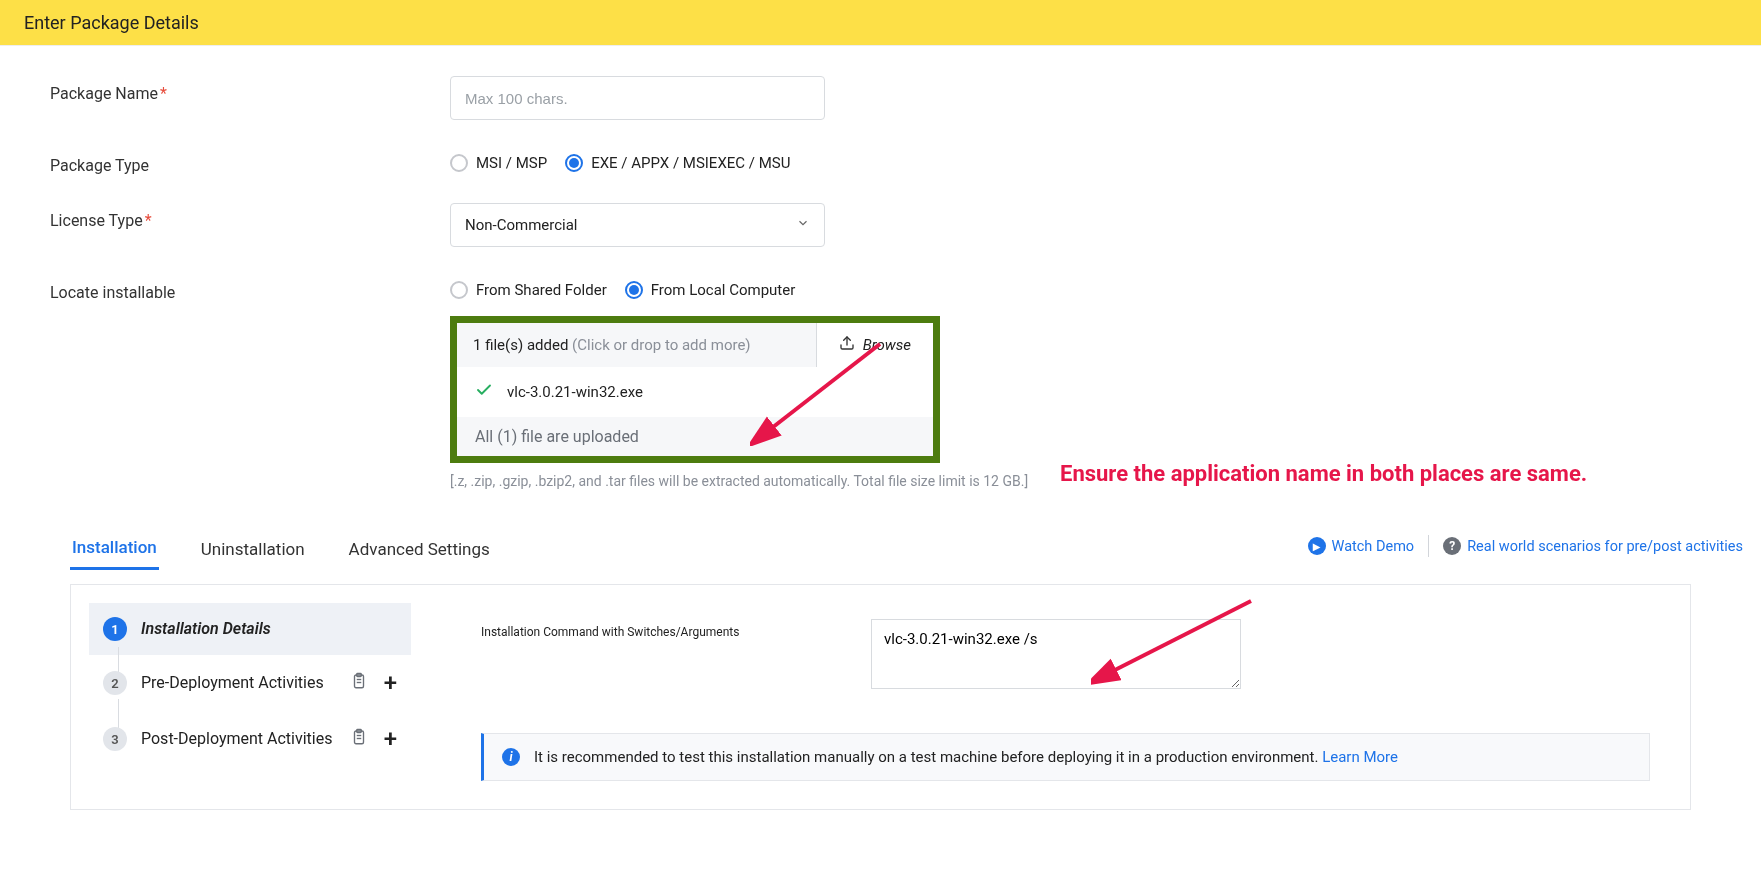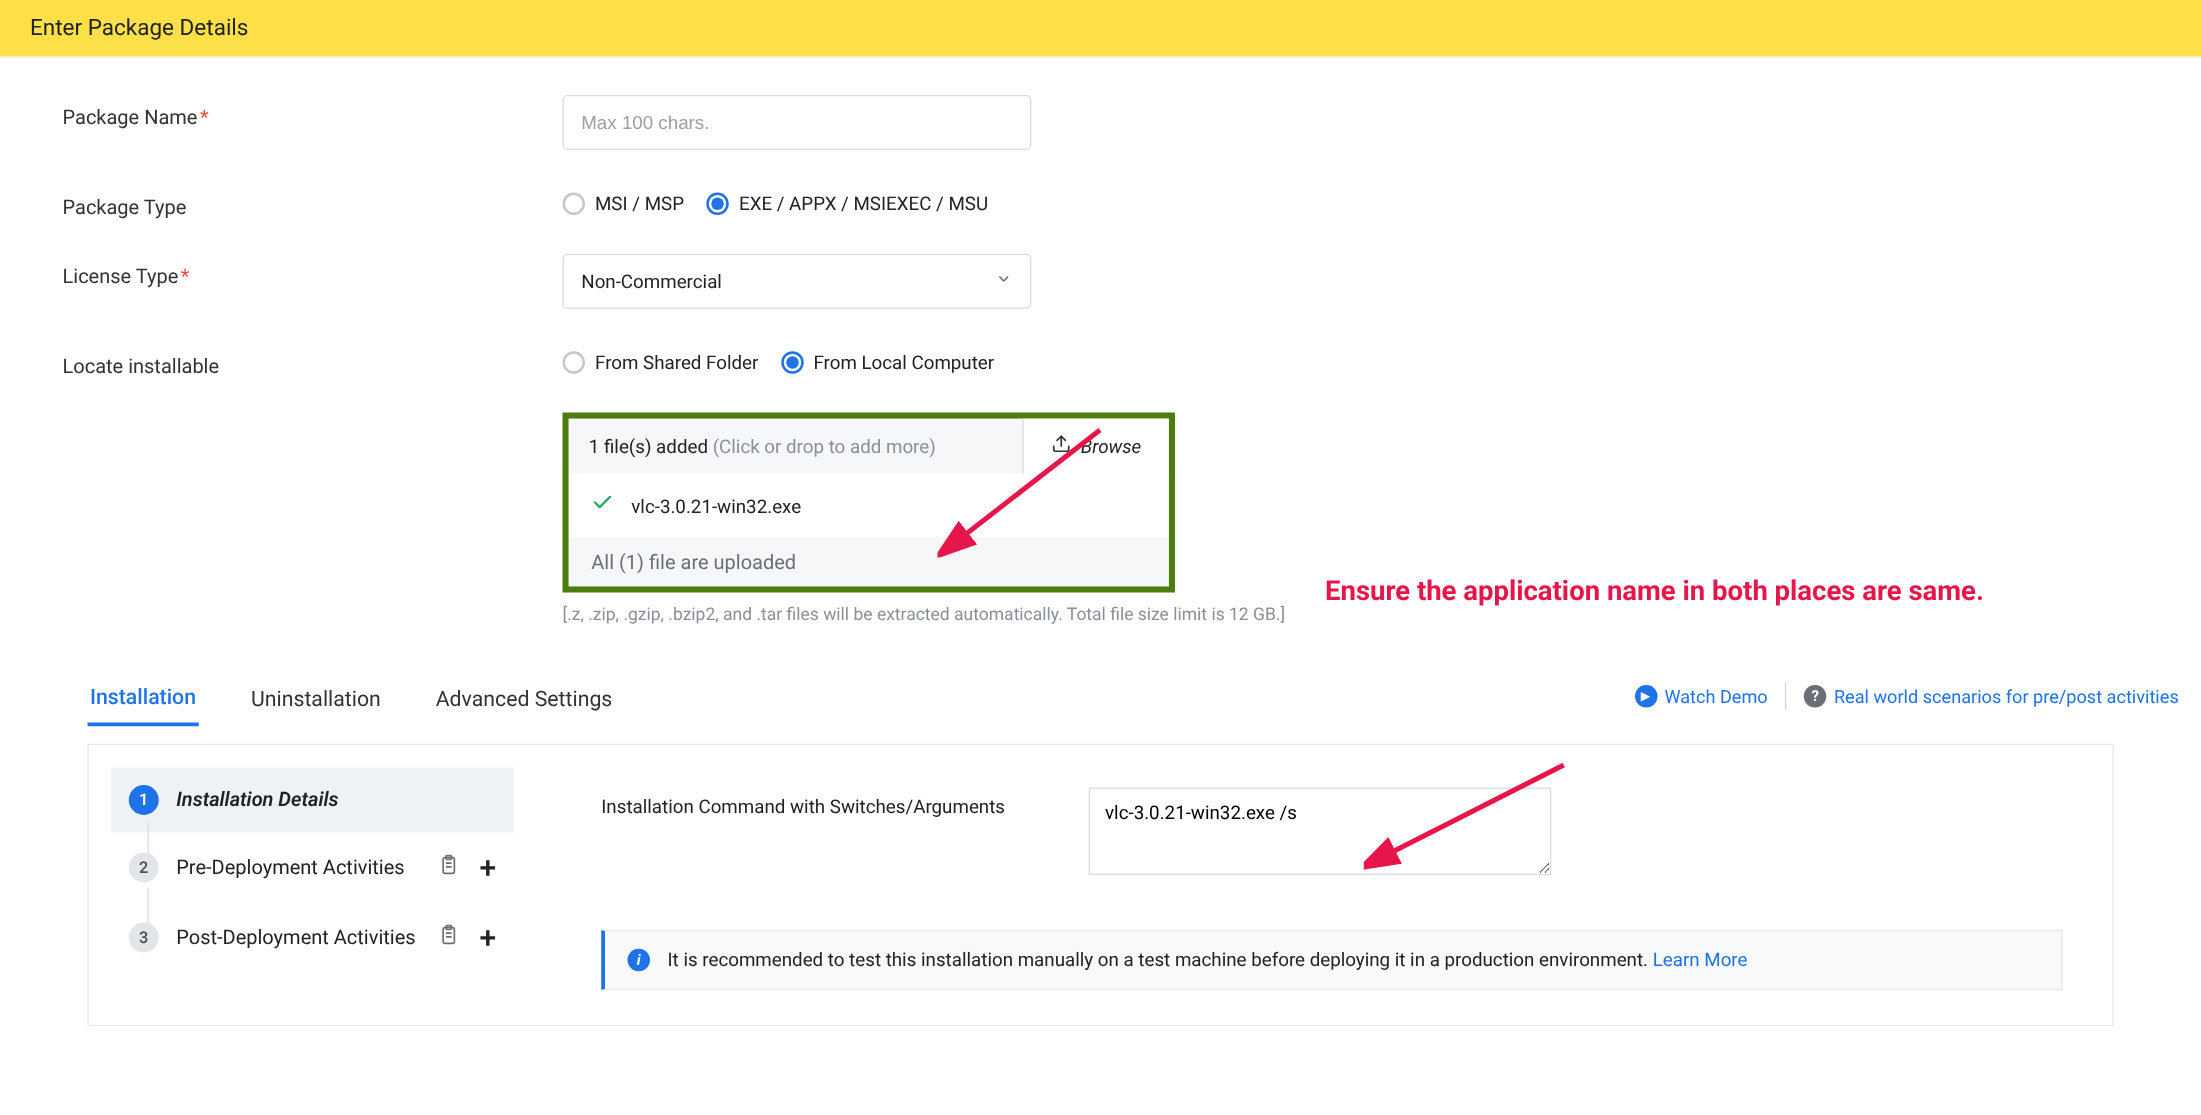--- a/index.html
+++ b/index.html
@@ -18,21 +18,21 @@
     border-bottom: 1px solid #eee;
   }
   .form-area {
     padding: 30px 50px 10px 50px;
   }
   .form-row {
     display: flex;
     align-items: flex-start;
     margin-bottom: 28px;
   }
-  .form-row.tight { }
+  .form-row.tight { margin-bottom: 14px; }
   .label-col {
     width: 400px;
     color: #333;
     font-size: 16px;
     padding-top: 8px;
   }
   .req { color: #e74c3c; margin-left: 2px; }
   .control-col { flex: 1; }
   .text-input {
     width: 375px;
@@ -64,21 +64,21 @@
     border: 2px solid #c5c7cc; display: inline-block; position: relative;
   }
   .radio-opt.selected .radio-circle { border-color: #1e73e8; }
   .radio-opt.selected .radio-circle::after {
     content: ""; position: absolute; width: 10px; height: 10px;
     background: #1e73e8; border-radius: 50%;
     top: 2px; left: 2px;
   }
   .upload-box {
     width: 490px;
-    border: 5px solid #4d7c0f;
+    border: 7px solid #4d7c0f;
   }
   .upload-head {
     display: flex; align-items: center; justify-content: space-between;
     background: #f6f7f9;
   }
   .upload-head-left { padding: 12px 16px; font-size: 15px; }
   .upload-head-left .muted { color: #8a8f98; }
   .browse-btn {
     border-left: 1px solid #d8dbdf;
     padding: 12px 22px;
@@ -151,21 +151,21 @@
   .step-icons { display: flex; align-items: center; gap: 16px; color: #6a6f77; }
   .plus { font-size: 24px; font-weight: 500; cursor: pointer; color:#222; }
   .clip-ic { font-size: 18px; }
   .step-connector {
     position: absolute; left: 29px; top: 44px; bottom: -30px;
     width: 1px; background: #d9dce1;
   }
 
   .panel-main { flex: 1; padding: 34px 40px 28px 70px; }
   .cmd-row { display: flex; align-items: flex-start; gap: 50px; margin-bottom: 44px; }
-  .cmd-label { width: 340px; font-size: 15px; padding-top: 6px; }
+  .cmd-label { width: 340px; font-size: 12px; padding-top: 6px; }
   .cmd-input {
     width: 370px; height: 70px; border: 1px solid #d8dbdf;
     padding: 10px 12px; font-size: 15px; font-family: inherit;
     resize: both;
   }
   .info-bar {
     border: 1px solid #e4e6ea; border-left: 3px solid #1e73e8;
     background: #f8f9fb; padding: 14px 18px;
     display: flex; align-items: center; gap: 14px; font-size: 15px;
   }

